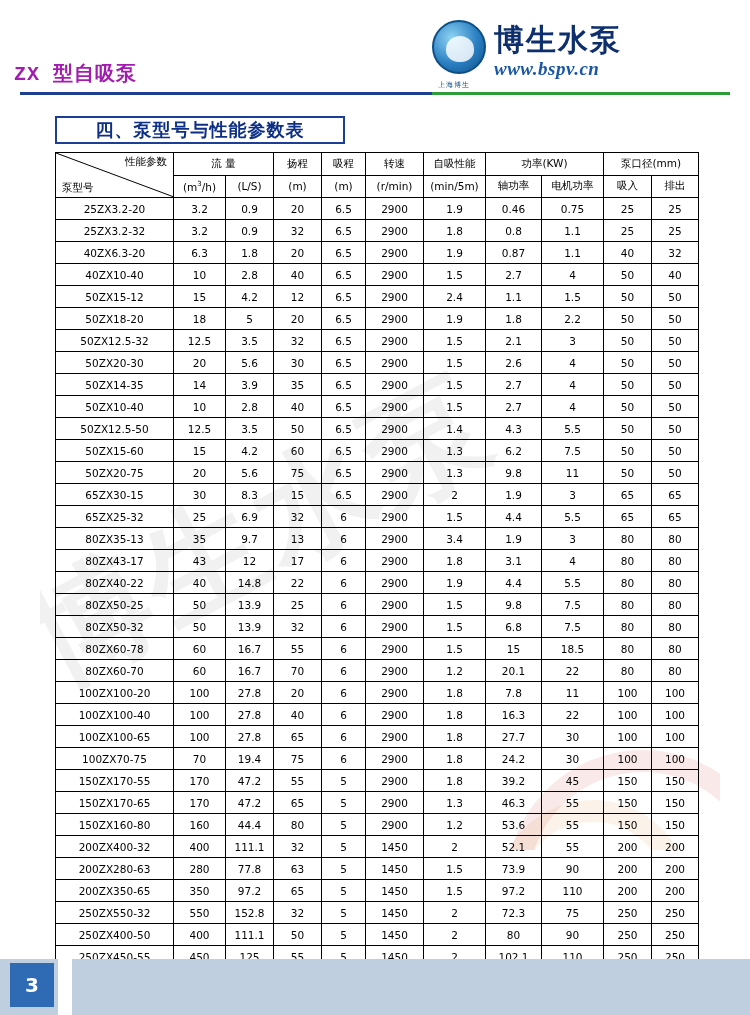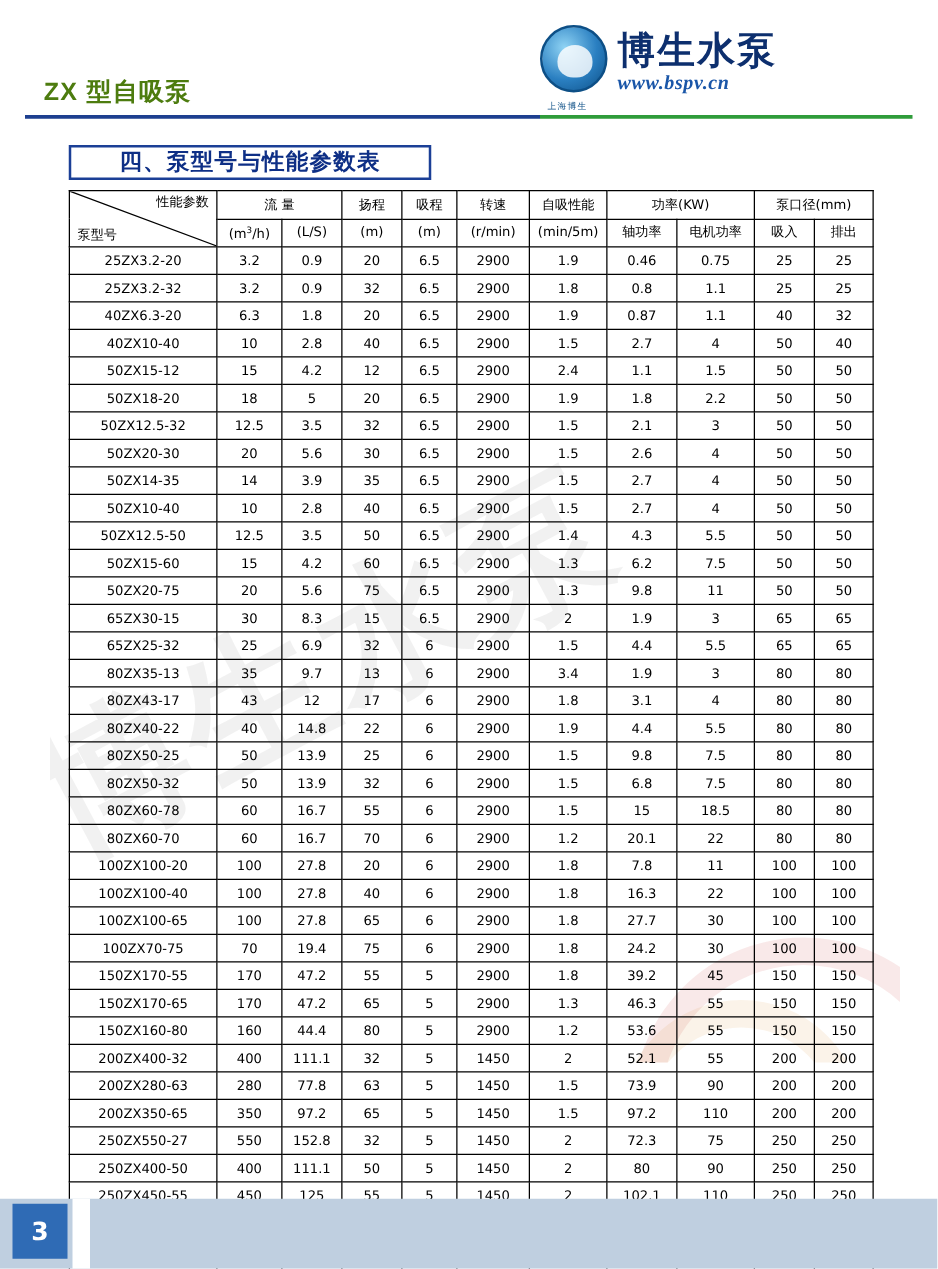--- a/index.html
+++ b/index.html
@@ -18,27 +18,27 @@
 
   
   .header {
     position: absolute;
     top: 0; left: 0;
     width: 750px;
     height: 100px;
   }
   .page-title {
     position: absolute;
-    left: 35px;
+    left: 14px;
     top: 60px;
-    font-family: Liberation Sans, sans-serif;
+    font-family: Liberation Mono, monospace;
     font-size: 20px;
     font-weight: bold;
     letter-spacing: 1px;
-    color: #4d7c0f;
+    color: #a21caf;
   }
   .logo-block {
     position: absolute;
     right: 18px;
     top: 18px;
     width: 300px;
     height: 62px;
   }
   .logo-mark {
     position: absolute;
@@ -65,21 +65,21 @@
     font-weight: bold;
     color: #0d2f6e;
     letter-spacing: 2px;
   }
   .logo-text-url {
     position: absolute;
     left: 62px; top: 40px;
     font-family: "Liberation Serif", serif;
     font-style: italic;
     font-weight: bold;
-    font-size: 16px;
+    font-size: 19px;
     color: #1a56a8;
     letter-spacing: 0.5px;
   }
   .logo-sub {
     position: absolute;
     left: 4px; top: 58px;
     font-size: 7px;
     color: #0d4f86;
     letter-spacing: 1px;
   }
@@ -715,21 +715,21 @@
           <td>65</td>
           <td>5</td>
           <td>1450</td>
           <td>1.5</td>
           <td>97.2</td>
           <td>110</td>
           <td>200</td>
           <td>200</td>
         </tr>
         <tr>
-          <td class="model-cell">250ZX550-27</td>
+          <td class="model-cell">250ZX550-32</td>
           <td>550</td>
           <td>152.8</td>
           <td>32</td>
           <td>5</td>
           <td>1450</td>
           <td>2</td>
           <td>72.3</td>
           <td>75</td>
           <td>250</td>
           <td>250</td>

